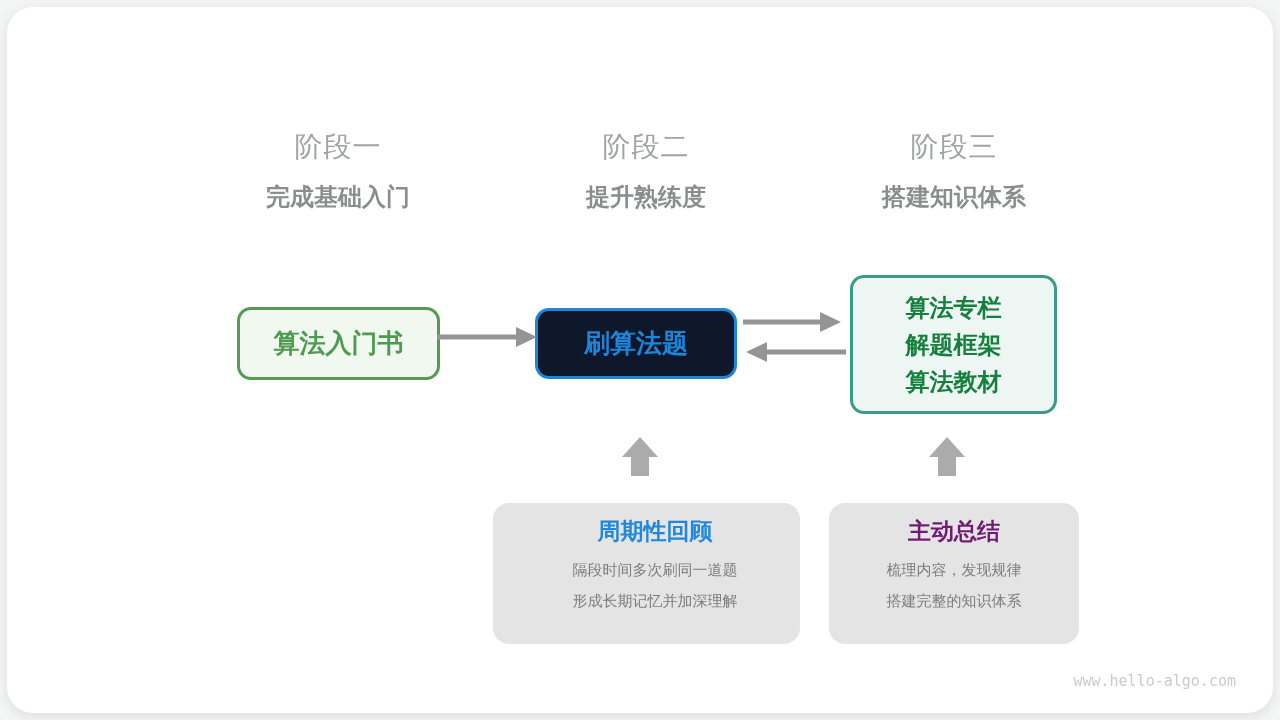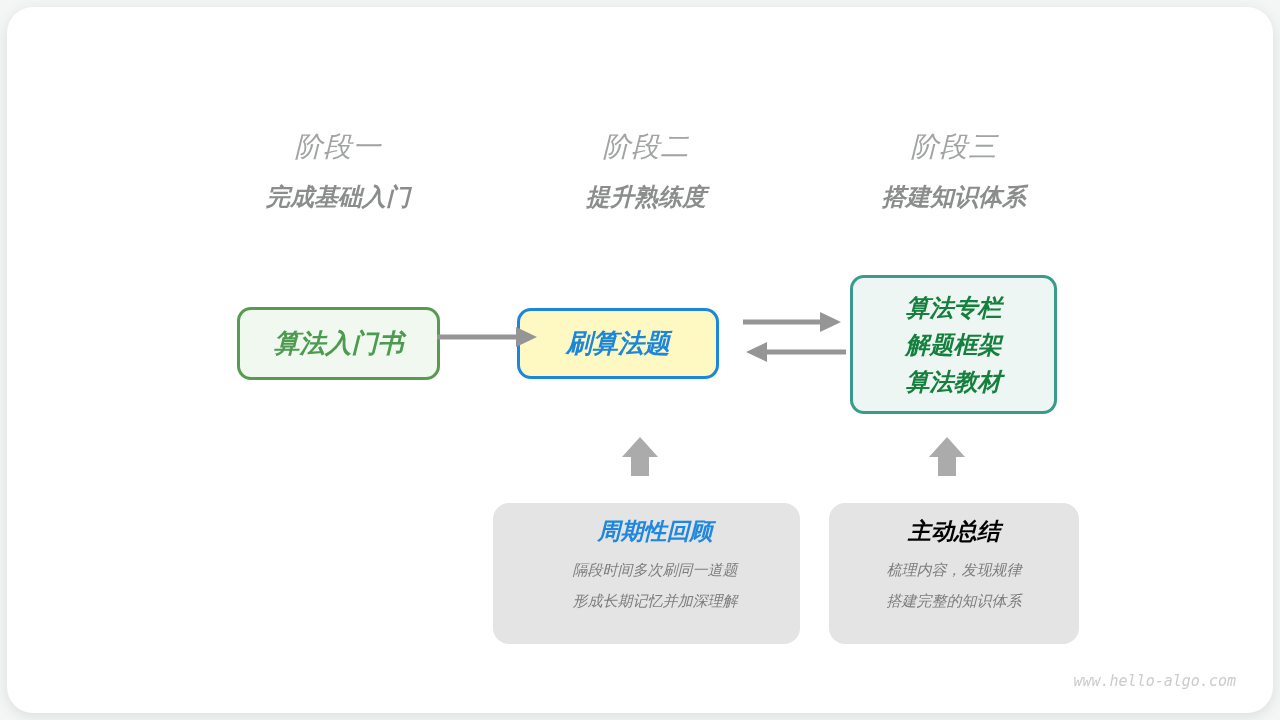--- a/index.html
+++ b/index.html
@@ -14,21 +14,20 @@
     width: 1280px; height: 720px;
     background: #f4f5f5;
   }
   .card {
     position: absolute;
     left: 7px; top: 7px;
     width: 1266px; height: 706px;
     background: #ffffff;
     border-radius: 26px;
     box-shadow: 0 3px 14px rgba(0,0,0,0.10);
-    font-style: italic;
   }
   
   .stage {
     position: absolute;
     top: 124px;
     width: 320px;
     text-align: center;
   }
   .stage .stage-title {
     font-size: 28px;
@@ -59,22 +58,22 @@
     text-align: center;
   }
   .node-green {
     left: 230px; top: 300px; width: 203px; height: 73px;
     background: #f1f8ef;
     border: 3px solid #579b52;
     color: #4c9b50;
     font-size: 26px;
   }
   .node-blue {
-    left: 510px; top: 301px; width: 202px; height: 71px;
-    background: #fef9c3;
+    left: 528px; top: 301px; width: 202px; height: 71px;
+    background: #0f172a;
     border: 3px solid #1c86dc;
     color: #1c86dc;
     font-size: 26px;
   }
   .node-teal {
     left: 843px; top: 268px; width: 207px; height: 139px;
     background: #eef6f3;
     border: 3px solid #3a9a8c;
     color: #15803d;
     font-size: 24px;
@@ -91,21 +90,21 @@
   }
   .callout.c1 { left: 486px; width: 307px; padding-left: 17px; }
   .callout.c2 { left: 822px; width: 250px; }
   .callout .callout-title {
     margin-top: 14px;
     font-size: 23px;
     font-weight: bold;
     line-height: 28px;
   }
   .callout.c1 .callout-title { color: #2087df; }
-  .callout.c2 .callout-title { color: #000000; }
+  .callout.c2 .callout-title { color: #701a75; }
   .callout .callout-body {
     margin-top: 9px;
     font-size: 15px;
     color: #7d7d7d;
     line-height: 31px;
   }
 
   .arrow-layer {
     position: absolute;
     left: 0; top: 0;

